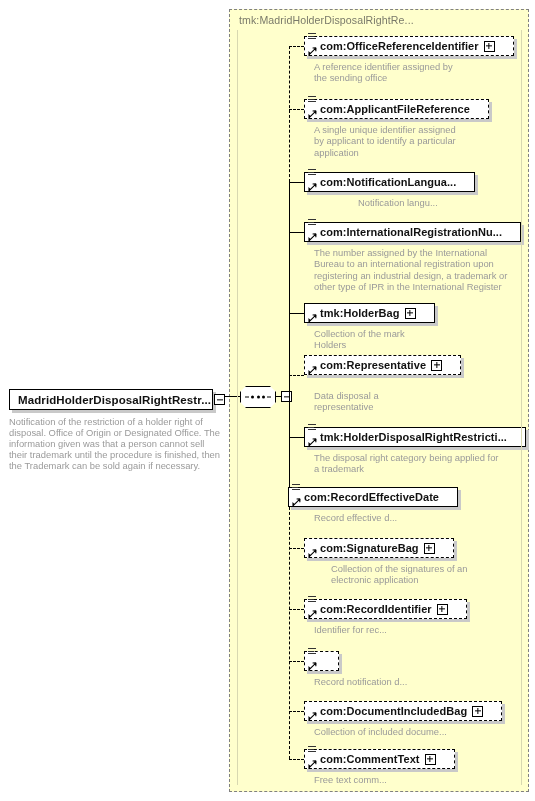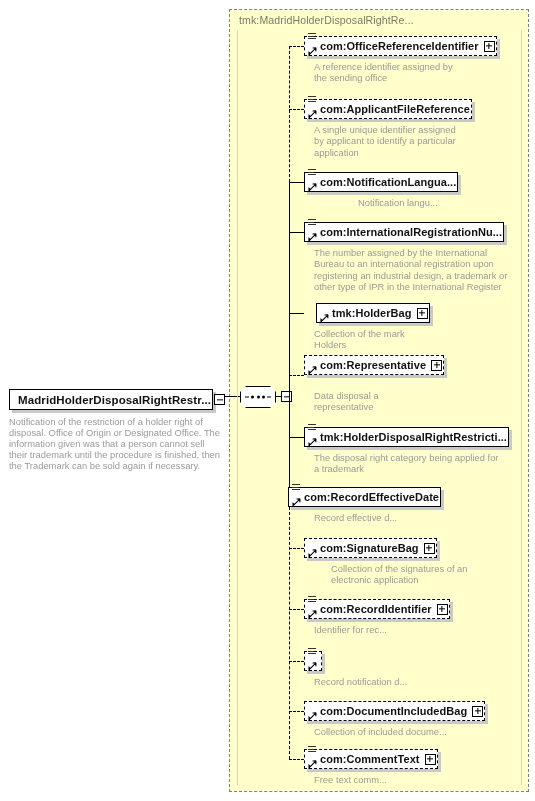--- a/index.html
+++ b/index.html
@@ -87,21 +87,21 @@
     font-size:10.6px;color:#7a7a6a;letter-spacing:.1px;white-space:nowrap;
   }
   
   .guide{position:absolute;width:1px;background:#d8d8b0;}
 
   
   .row{position:absolute;left:0;}
   .el-box{
     position:relative;display:inline-flex;align-items:center;
     height:20px;background:#fff;box-sizing:border-box;
-    padding-left:15px;padding-right:1px;
+    padding-left:15px;padding-right:18px;
   }
   .el-box.solid{border:1.6px solid #000;box-shadow:3px 3px 0 0 #c9c9c9;}
   .el-box.dashed{border:1.4px dashed #000;box-shadow:3px 3px 0 0 #c9c9c9;}
   .el-label{
     font-size:11px;font-weight:bold;color:#111;white-space:nowrap;
     letter-spacing:.05px;
   }
   .el-box .toggle{margin-left:5px;}
 
   
@@ -226,21 +226,21 @@
           <i></i>
         </span>
         <span class="glyph-arrow">
           <svg width="9" height="9" viewBox="0 0 9 9">
             <path d="M8 0.8 L2.2 6.6 M8 0.8 L4.6 1.0 M8 0.8 L7.8 4.2 M1 8 L2.2 6.6 L1 5.4 Z" stroke="#000" stroke-width="1.1" fill="#000"></path>
           </svg>
         </span>
         <span class="el-label">com:InternationalRegistrationNu...</span>
       </div></div>
     <div class="el-desc" style="left: 314px; top: 247px; width: 200px;">The number assigned by the International Bureau to an international registration upon registering an industrial design, a trademark or other type of IPR in the International Register</div>
-    <div class="row" style="left: 316px; top: 303px;"><div class="el-box solid">
+    <div class="row" style="left: 304px; top: 303px;"><div class="el-box solid">
         <span class="glyph-arrow">
           <svg width="9" height="9" viewBox="0 0 9 9">
             <path d="M8 0.8 L2.2 6.6 M8 0.8 L4.6 1.0 M8 0.8 L7.8 4.2 M1 8 L2.2 6.6 L1 5.4 Z" stroke="#000" stroke-width="1.1" fill="#000"></path>
           </svg>
         </span>
         <span class="el-label">tmk:HolderBag</span>
         <span class="toggle plus"></span>
       </div></div>
     <div class="el-desc" style="left: 314px; top: 328px; width: 120px;">Collection of the mark Holders</div>
     <div class="row" style="left: 304px; top: 355px;"><div class="el-box dashed">

